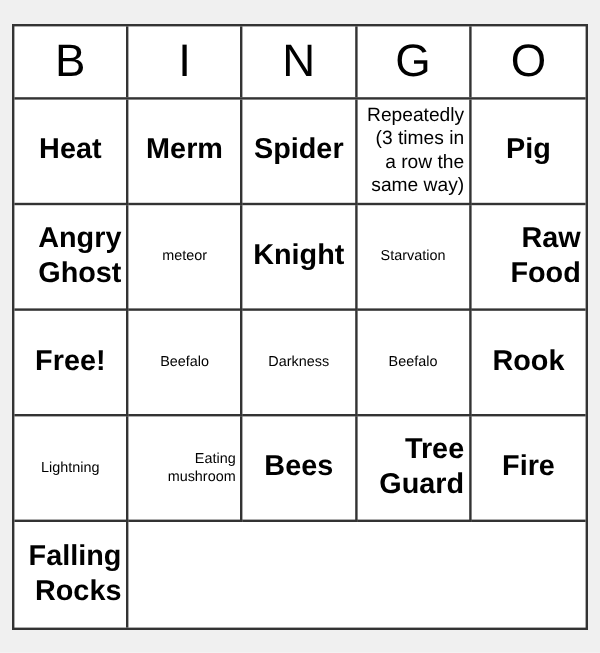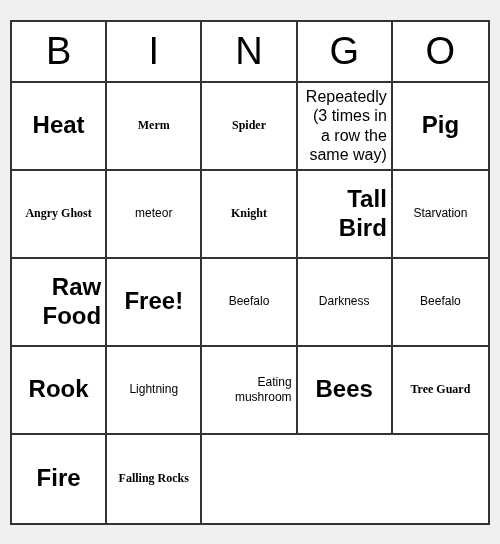--- a/index.html
+++ b/index.html
@@ -53,23 +53,22 @@
       border-bottom: none;
     }
     .cell-text {
       font-size: 14px;
     }
     .cell-text.large {
       font-size: 24px;
       font-weight: bold;
     }
     .cell-text.medium {
-      font-size: 12px;
+      font-size: 24px;
       font-weight: bold;
-      font-family: Liberation Serif, serif;
     }
     .cell-text.small {
       font-size: 12px;
     }
     .cell-text.xsmall {
       font-size: 16px;
     }
   </style>
 </head>
 <body>
@@ -101,23 +100,20 @@
       <div class="bingo-cell">
         <span class="cell-text medium">Angry Ghost</span>
       </div>
       <div class="bingo-cell">
         <span class="cell-text small">meteor</span>
       </div>
       <div class="bingo-cell">
         <span class="cell-text medium">Knight</span>
       </div>
       <div class="bingo-cell">
-        <span class="cell-text large">Tall Bird</span>
-      </div>
-      <div class="bingo-cell">
         <span class="cell-text small">Starvation</span>
       </div>
       <div class="bingo-cell">
         <span class="cell-text large">Raw Food</span>
       </div>
       <div class="bingo-cell">
         <span class="cell-text large">Free!</span>
       </div>
       <div class="bingo-cell">
         <span class="cell-text small">Beefalo</span>

